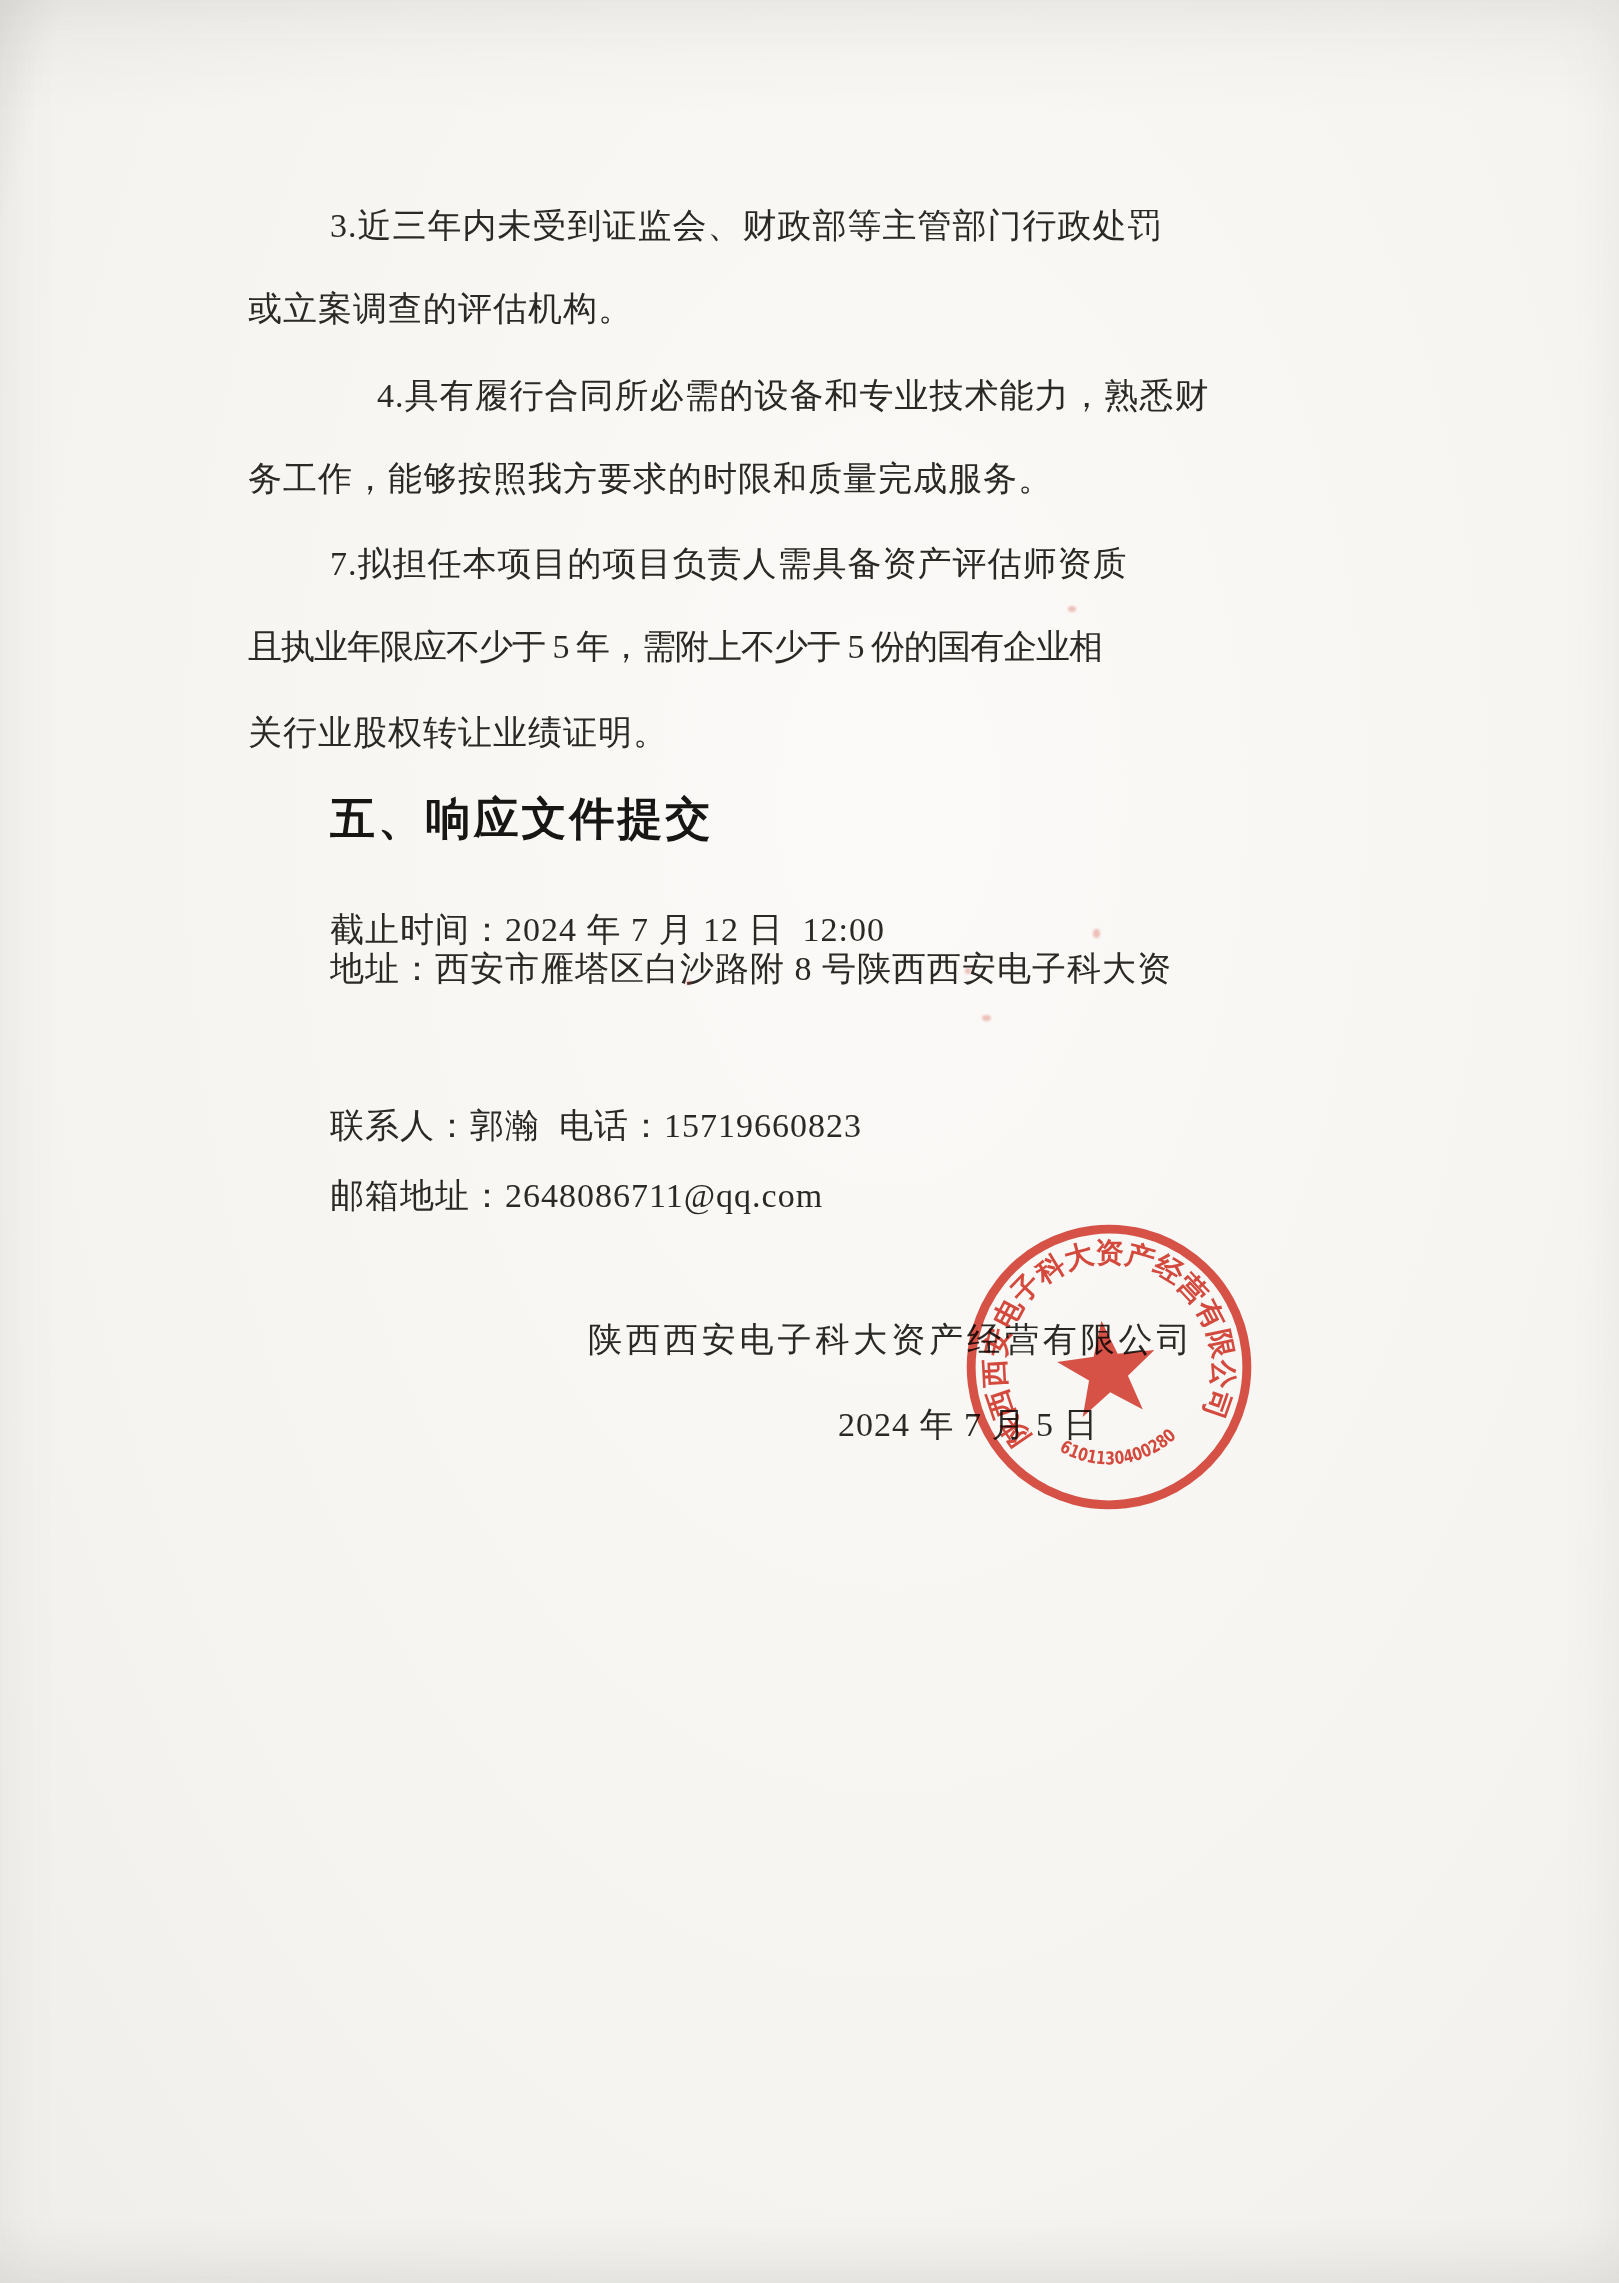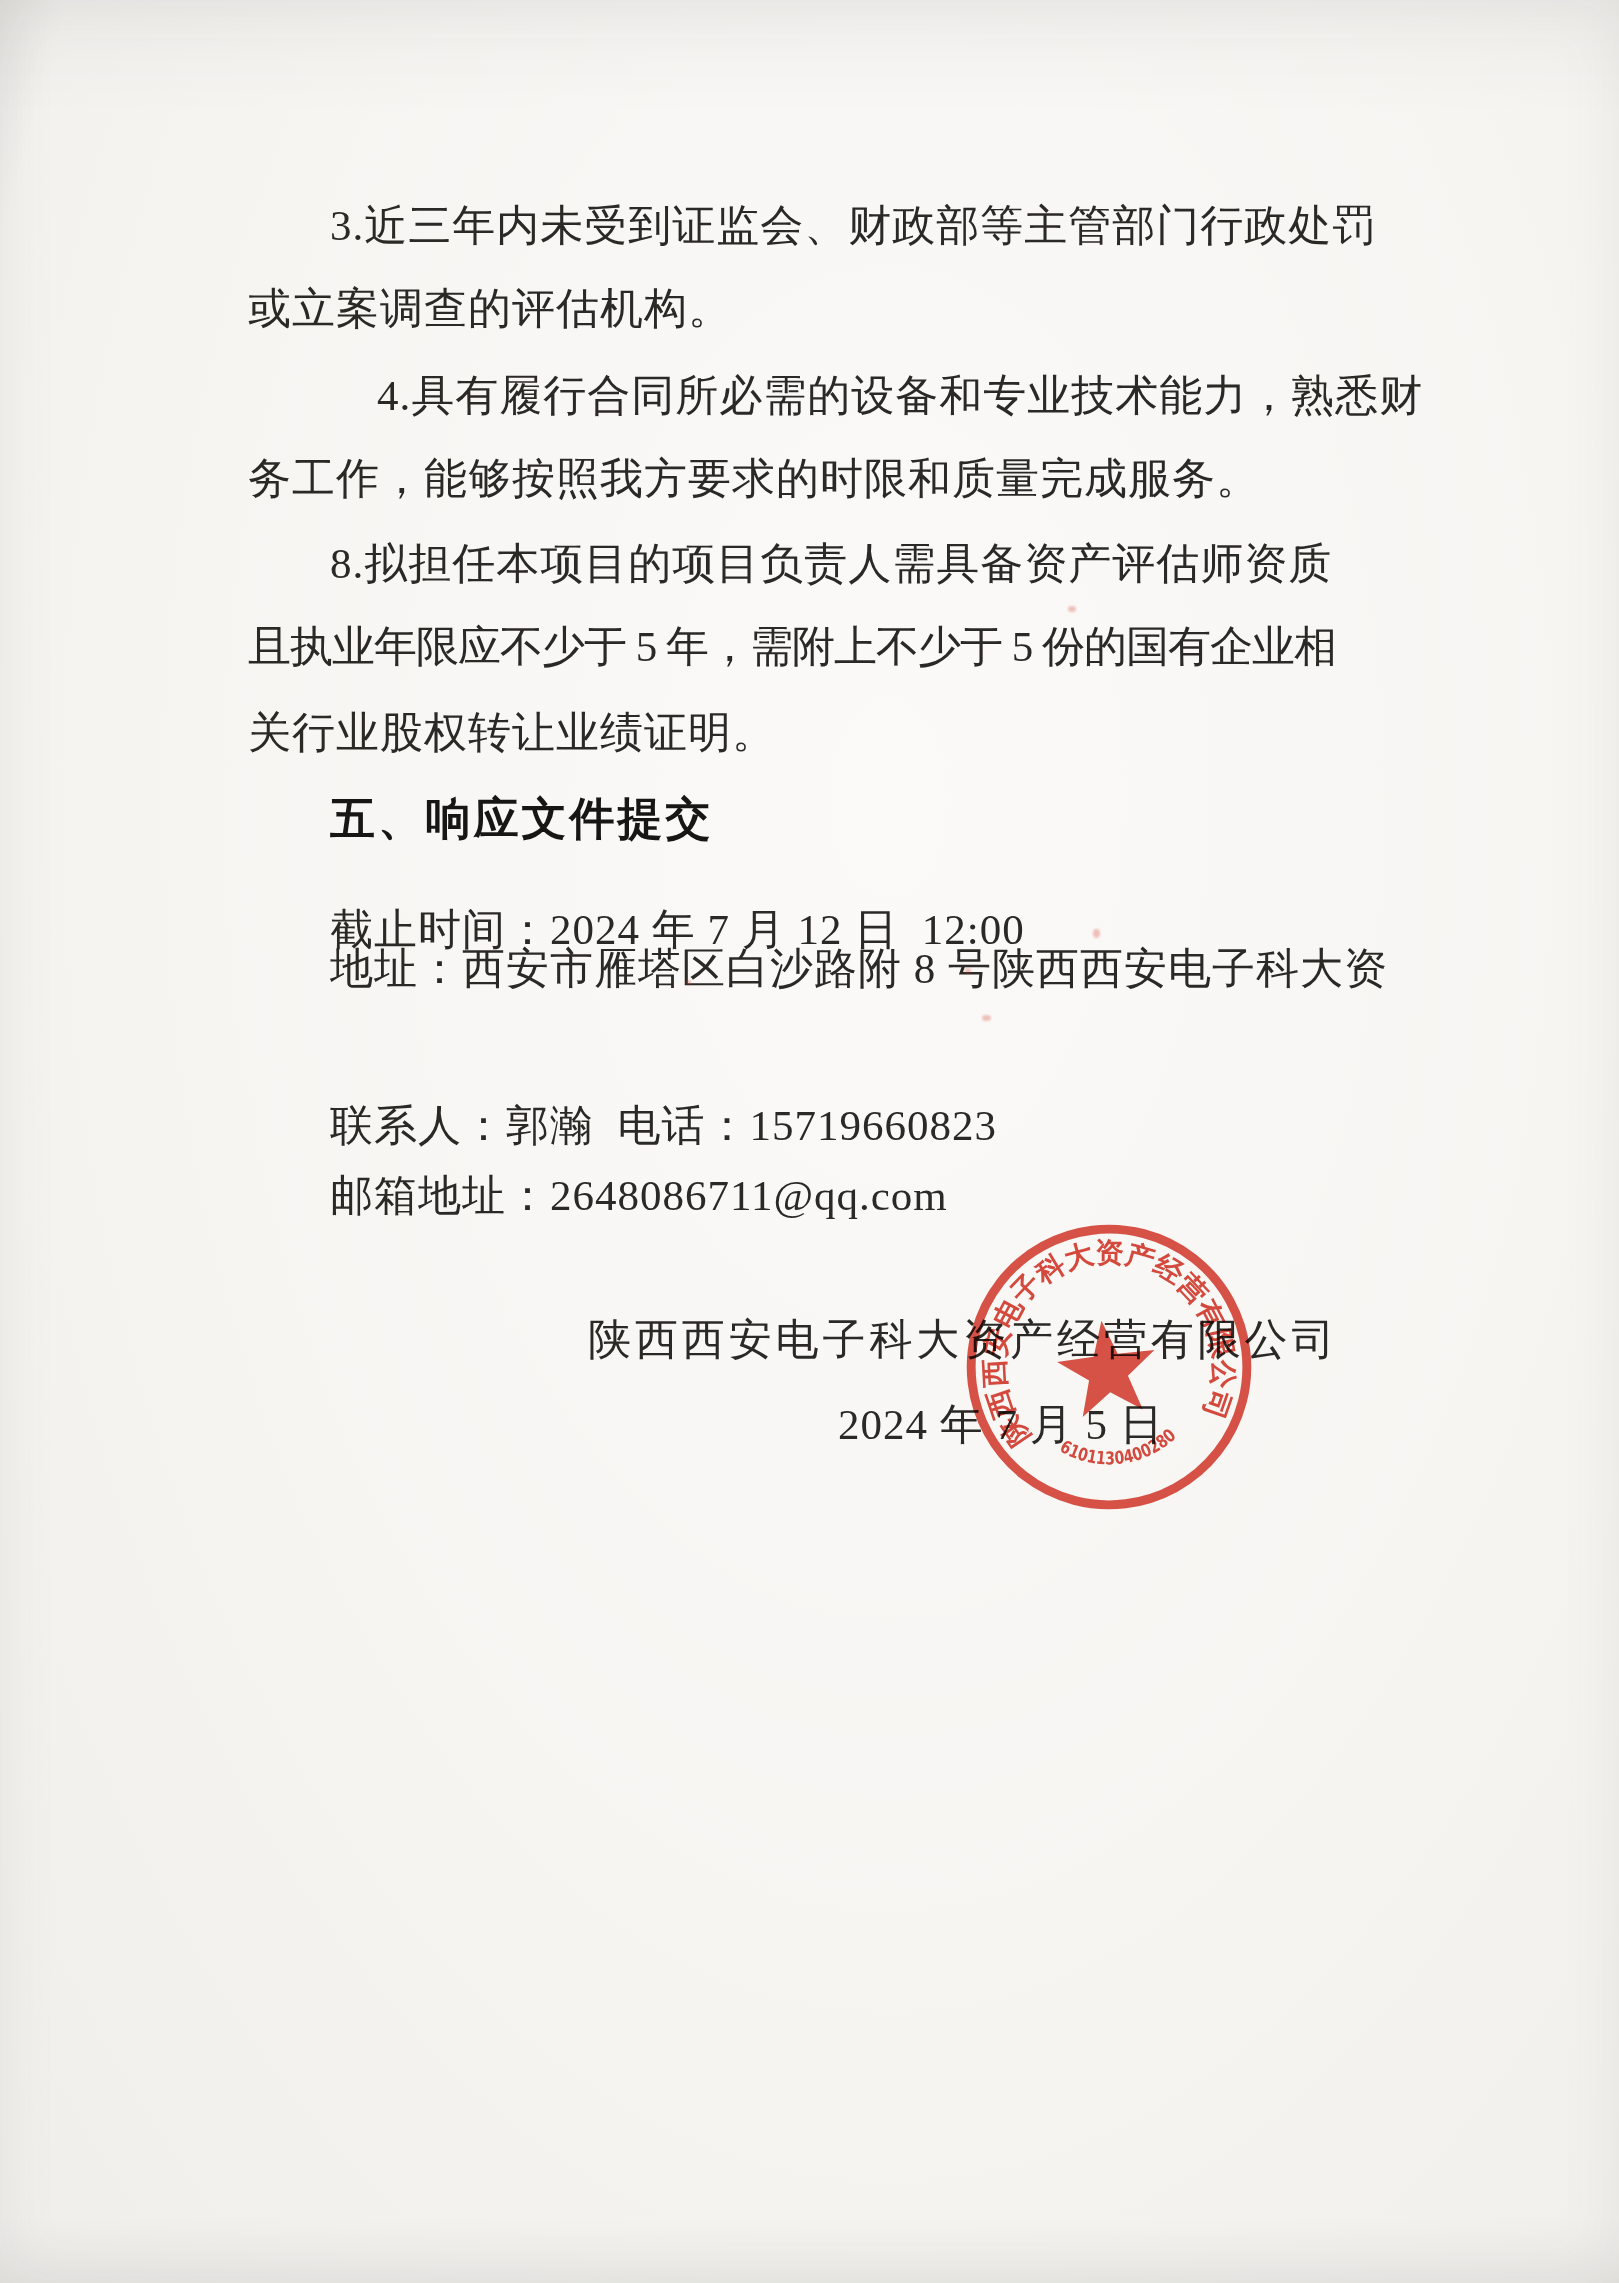--- a/index.html
+++ b/index.html
@@ -17,21 +17,21 @@
     font-family: "Liberation Serif", "DejaVu Serif", serif;
     background:
       linear-gradient(105deg, rgba(0,0,0,0.05), rgba(0,0,0,0) 3%),
       linear-gradient(180deg, rgba(0,0,0,0.03), rgba(0,0,0,0) 5%),
       linear-gradient(0deg, rgba(0,0,0,0.035), rgba(0,0,0,0) 3%),
       radial-gradient(ellipse at 55% 35%, #fbfaf8 0%, var(--paper-color, #f6f5f2) 55%, #efeeeb 100%);
     box-shadow: inset 0 0 59px rgba(120,115,105,0.10);
   }
   .line {
     position: absolute;
-    font-size: 43px;
+    font-size: 34px;
     line-height: 51px;
     letter-spacing: 1px;
     white-space: pre;
     color: var(--ink-color, #2b2925);
   }
   .indent { left: 330px; }
   .flush  { left: 248px; }
   .tight  { letter-spacing: -1px; }
   .wide   { letter-spacing: 3.9px; }
   .heading {
@@ -85,21 +85,21 @@
 </style>
 </head>
 <body>
 
 <div class="page">
 
   <div class="line l0 indent">3.近三年内未受到证监会、财政部等主管部门行政处罚</div>
   <div class="line l1 flush">或立案调查的评估机构。</div>
   <div class="line l2 indent">4.具有履行合同所必需的设备和专业技术能力，熟悉财</div>
   <div class="line l3 flush">务工作，能够按照我方要求的时限和质量完成服务。</div>
-  <div class="line l4 indent">8.拟担任本项目的项目负责人需具备资产评估师资质</div>
+  <div class="line l4 indent">7.拟担任本项目的项目负责人需具备资产评估师资质</div>
   <div class="line l5 flush tight">且执业年限应不少于 5 年，需附上不少于 5 份的国有企业相</div>
   <div class="line l6 flush">关行业股权转让业绩证明。</div>
   <div class="line l7 indent heading">五、响应文件提交</div>
   <div class="line l8 indent">截止时间：2024 年 7 月 12 日  12:00</div>
   <div class="line l9 indent">地址：西安市雁塔区白沙路附 8 号陕西西安电子科大资</div>
   <div class="line l11 indent">联系人：郭瀚  电话：15719660823</div>
   <div class="line l12 indent">邮箱地址：2648086711@qq.com</div>
 
   <div class="line sig-company wide">陕西西安电子科大资产经营有限公司</div>
   <div class="line sig-date">2024 年 7 月 5 日</div>

